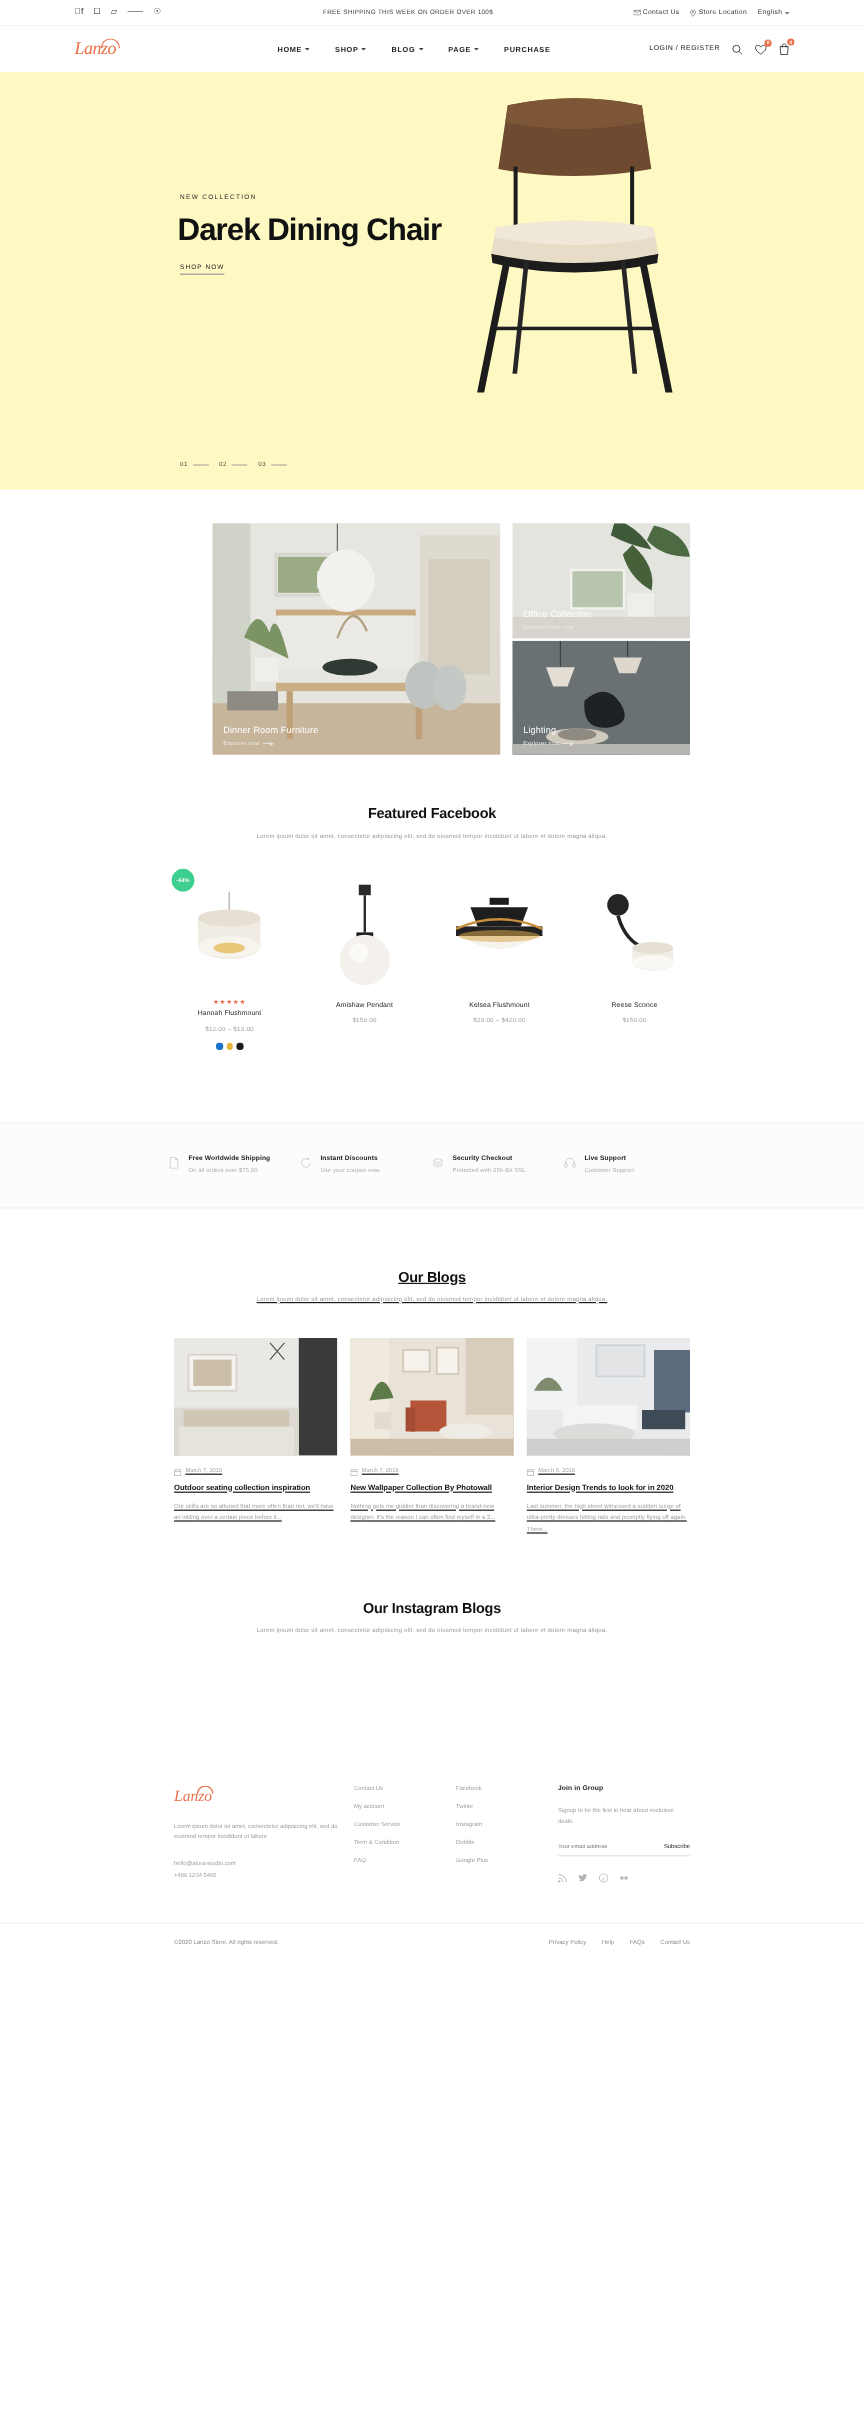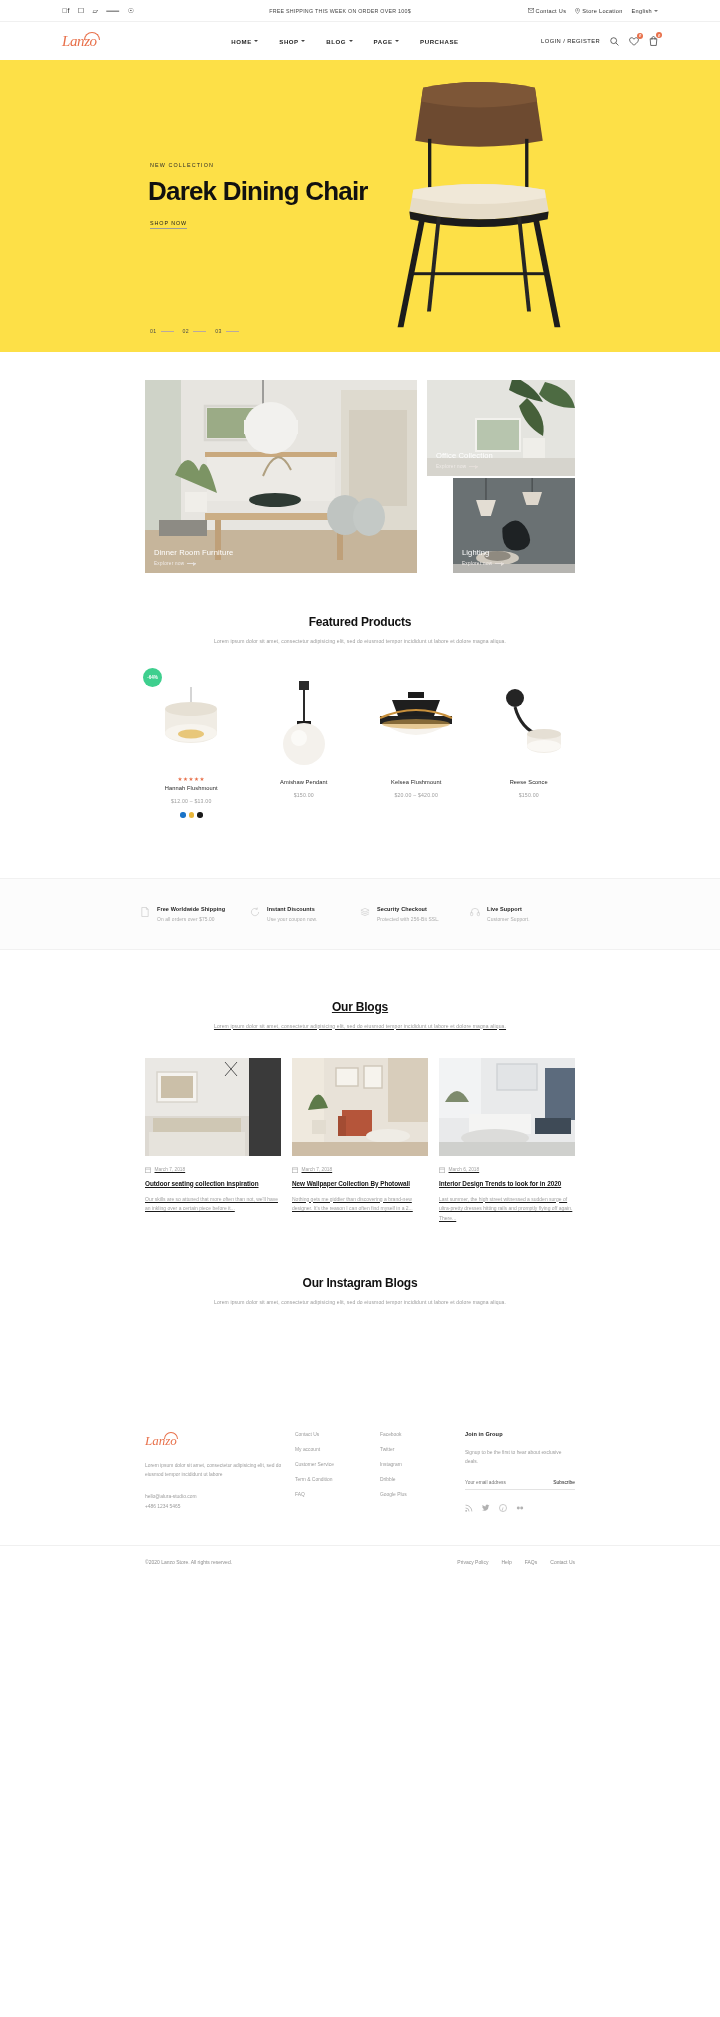--- a/index.html
+++ b/index.html
@@ -58,22 +58,22 @@
   .badge {
     position:absolute; top:-4px; right:-4px;
     background:#e8704a; color:#fff; font-size:4px;
     width:6px;height:6px;border-radius:50%;
     display:flex;align-items:center;justify-content:center;
     font-weight:bold;
   }
 
   
   .hero {
-    background:#fde047;
-    height:292px;
+    background:#fef9c3;
+    height:348px;
     position:relative;
     overflow:hidden;
   }
   .hero-inner { width:430px; margin:0 auto; position:relative; height:100%; }
   .hero-eyebrow {
     position:absolute; left:5px; top:102px;
     font-size:5.4px; letter-spacing:1.1px; color:#2a2a2a;
   }
   .hero-title {
     position:absolute; left:3px; top:116px;
@@ -98,23 +98,23 @@
   }
 
   
   .cats { padding:28px 0 0; }
   .cats-grid {
     width:430px; margin:0 auto;
     display:grid; grid-template-columns:272px 148px;
     grid-template-rows:96px 2px 95px; gap:0 10px;
   }
   .cat { position:relative; overflow:hidden; }
-  .cat.big { grid-row:1 / span 3; }
+  .cat.big { grid-row:1 / span 3;margin-left:32px; }
   .cat.b { grid-row:1; grid-column:2;text-align:right; }
-  .cat.c { grid-row:3; grid-column:2;margin-left:26px; }
+  .cat.c { grid-row:3; grid-column:2; }
   .cat-label {
     position:absolute; left:9px; bottom:16px;
     color:#fff; font-size:7.6px; letter-spacing:.1px;
   }
   .cat-sub {
     position:absolute; left:9px; bottom:7px;
     color:#f0ece9; font-size:4.6px; letter-spacing:.3px;
     display:flex; align-items:center; gap:3px;
   }
   .cat-sub .arw { width:9px; height:1px; background:#e4ded9; display:inline-block; position:relative;}
@@ -430,21 +430,21 @@
         <div class="cat-label">Lighting</div>
         <div class="cat-sub">
             <em style="font-style:normal">Explorer now</em>
             <i class="arw"></i>
           </div>
       </div>
     </div>
   </section>
 
   <section class="featured">
-    <h2 class="sec-title">Featured Products</h2>
+    <h2 class="sec-title">Featured Facebook</h2>
     <p class="sec-sub">Lorem ipsum dolor sit amet, consectetur adipisicing elit, sed do eiusmod tempor incididunt ut labore et dolore magna aliqua.</p>
 
     <div class="prod-grid">
 
       <div class="prod">
         <div class="prod-imgbox">
           <span class="sale-badge">-64%</span>
           <svg width="80" height="74" viewBox="0 0 80 74">
             <line x1="40" y1="0" x2="40" y2="16" stroke="#b9b9b9" stroke-width="1.2"></line>
             <path d="M14 22 h52 v24 a26 10 0 0 1 -52 0 z" fill="#f0ece4"></path>

